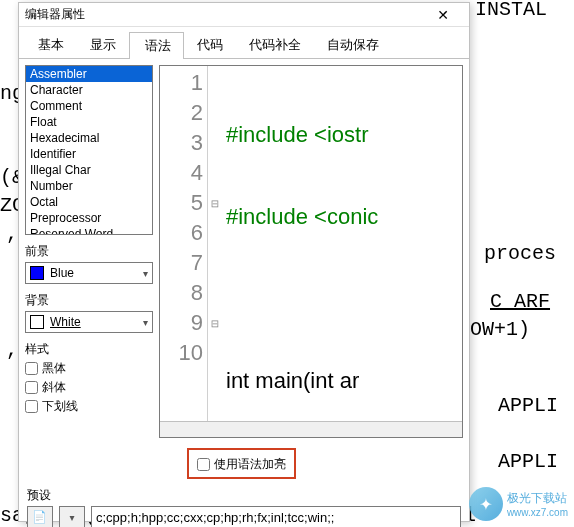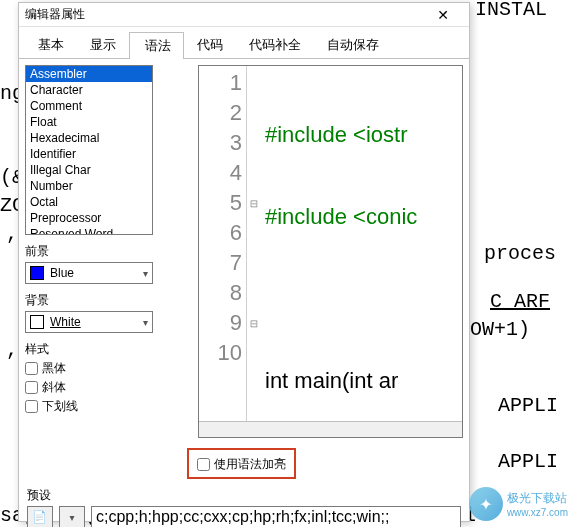--- a/index.html
+++ b/index.html
@@ -5,21 +5,21 @@
 * { box-sizing: border-box; margin: 0; padding: 0; font-family: "Microsoft YaHei", "SimSun", sans-serif; }
 body { width: 574px; height: 527px; background: #fff; position: relative; overflow: hidden; font-size: 12px; }
 .bg-text { position: absolute; font-family: "Courier New", monospace; font-size: 20px; color: #000; white-space: pre; }
 .dialog { position: absolute; left: 18px; top: 2px; width: 452px; height: 520px; background: #fff; border: 1px solid #c0c0c0; box-shadow: 2px 2px 8px rgba(0,0,0,0.2); z-index: 10; }
 .titlebar { height: 24px; background: #fff; border-bottom: 1px solid #e0e0e0; display: flex; align-items: center; padding: 0 6px; font-size: 12px; }
 .titlebar .title { flex: 1; }
 .titlebar .closebtn { width: 40px; height: 22px; display: flex; align-items: center; justify-content: center; cursor: pointer; font-size: 14px; }
 .tabs { display: flex; padding: 4px 6px 0; border-bottom: 1px solid #c0c0c0; }
 .tab { padding: 4px 12px; border: 1px solid transparent; border-bottom: none; cursor: pointer; font-size: 13px; }
 .tab.active { border-color: #c0c0c0; background: #fff; position: relative; top: 1px; padding-left: 15px; }
-.body { display: flex; height: 385px; gap: 39px; }
+.body { display: flex; height: 385px; }
 .leftcol { width: 140px; padding: 6px; }
 .listbox { width: 100%; height: 170px; border: 1px solid #7a7a7a; background: #fff; overflow: auto; font-size: 12px; }
 .listbox .li { padding: 1px 4px; cursor: pointer; }
 .listbox .li.sel { background: #0a64d6; color: #fff; }
 .label { margin-top: 8px; font-size: 12px; }
 .colorbox { display: flex; align-items: center; border: 1px solid #7a7a7a; height: 22px; margin-top: 2px; padding: 0 4px; cursor: pointer; justify-content: space-between; }
 .swatch { width: 14px; height: 14px; border: 1px solid #000; margin-right: 6px; }
 .checkline { display: flex; align-items: center; margin-top: 2px; font-size: 12px; }
 .checkline input { margin-right: 4px; }
 .rightcol { flex: 1; padding: 6px 6px 6px 0; }
@@ -31,21 +31,21 @@
 .fold div { height: 30px; display: flex; align-items: center; justify-content: center; color: #888; font-size: 10px; }
 .code { flex: 1; padding: 2px 0; white-space: pre; overflow: hidden; }
 .code .ln { height: 30px; line-height: 30px; padding-left: 4px; }
 .pp { color: #008000; }
 .kw { color: #000; font-weight: normal; }
 .hscroll { height: 16px; background: #f0f0f0; border-top: 1px solid #c0c0c0; }
 .bottom { padding: 4px 8px; }
 .hlcheck { border: 2px solid #d04020; padding: 4px 8px; display: inline-block; margin-left: 160px; margin-bottom: 6px; }
 .row { display: flex; align-items: center; gap: 6px; margin-top: 2px; }
 .preset-btn { width: 26px; height: 22px; border: 1px solid #7a7a7a; background: #f0f0f0; cursor: pointer; display: flex; align-items: center; justify-content: center; }
-.preset-input { flex: 1; height: 22px; border: 1px solid #7a7a7a; padding: 8px 4px; font-size: 16px; }
+.preset-input { flex: 1; height: 22px; border: 1px solid #7a7a7a; padding: 8px 4px; font-size: 13px; }
 .watermark { position: absolute; right: 6px; bottom: 6px; z-index: 20; display: flex; align-items: center; gap: 4px; opacity: 0.85; }
 .wm-circle { width: 34px; height: 34px; border-radius: 50%; background: linear-gradient(135deg,#7ac9e8,#3aa0d8); display: flex; align-items: center; justify-content: center; color: #fff; font-size: 16px; }
 .wm-text { font-size: 14px; color: #3aa0d8; }
 .wm-text .t1 { font-size: 12px; font-weight: normal; }
 .wm-text .t2 { font-size: 10px; color: #3aa0d8; }
 .chev { font-size: 10px; color: #555; }
 </style>
 </head>
 <body>
 

